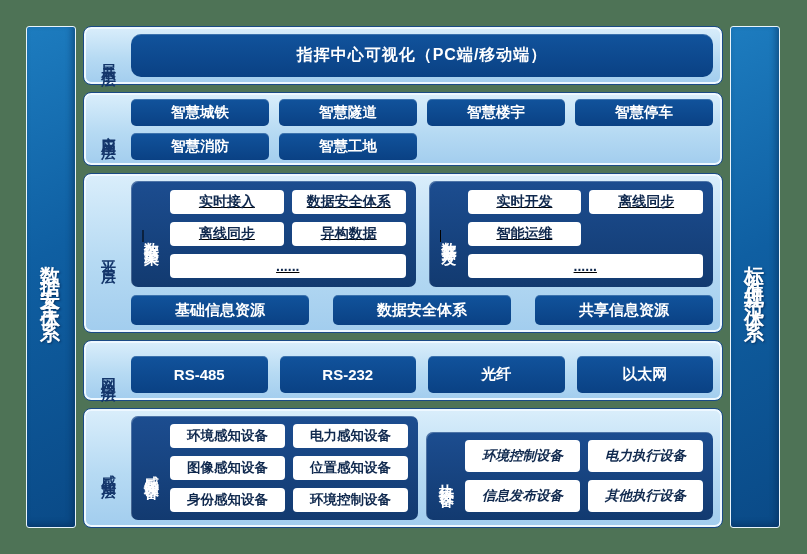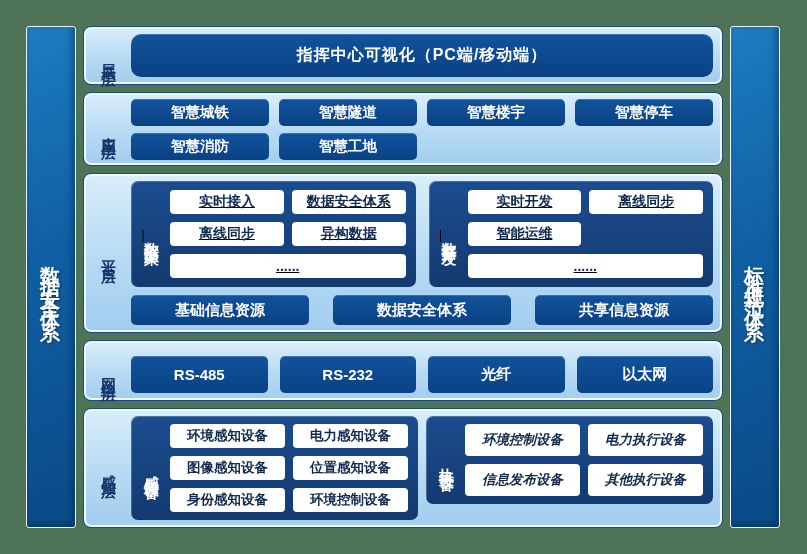--- a/index.html
+++ b/index.html
@@ -110,21 +110,21 @@
   }
   .span2 { grid-column: 1 / 3; }
   .resources { display: flex; gap: 24px; }
   .resources .dbox { flex: 1; height: 30px; font-size: 15px; }
 
   
   .net-grid { flex: 1; display: flex; gap: 12px; margin-top: 8px; }
   .net-grid .dbox { flex: 1; height: 37px; font-size: 15px; }
 
   
-  .per-groups { flex: 1; display: flex; gap: 8px; align-items: flex-start; }
+  .per-groups { flex: 1; display: flex; gap: 8px; align-items: flex-end; }
   .per-groups .subpanel { padding: 8px 10px; }
   .per-groups .wbox { font-size: 13.5px; }
   .wgrid-exec .wbox { min-height: 32px; font-style: italic; }
 </style>
 </head>
 <body>
 
 <div class="frame">
 
   <div class="vbar">

